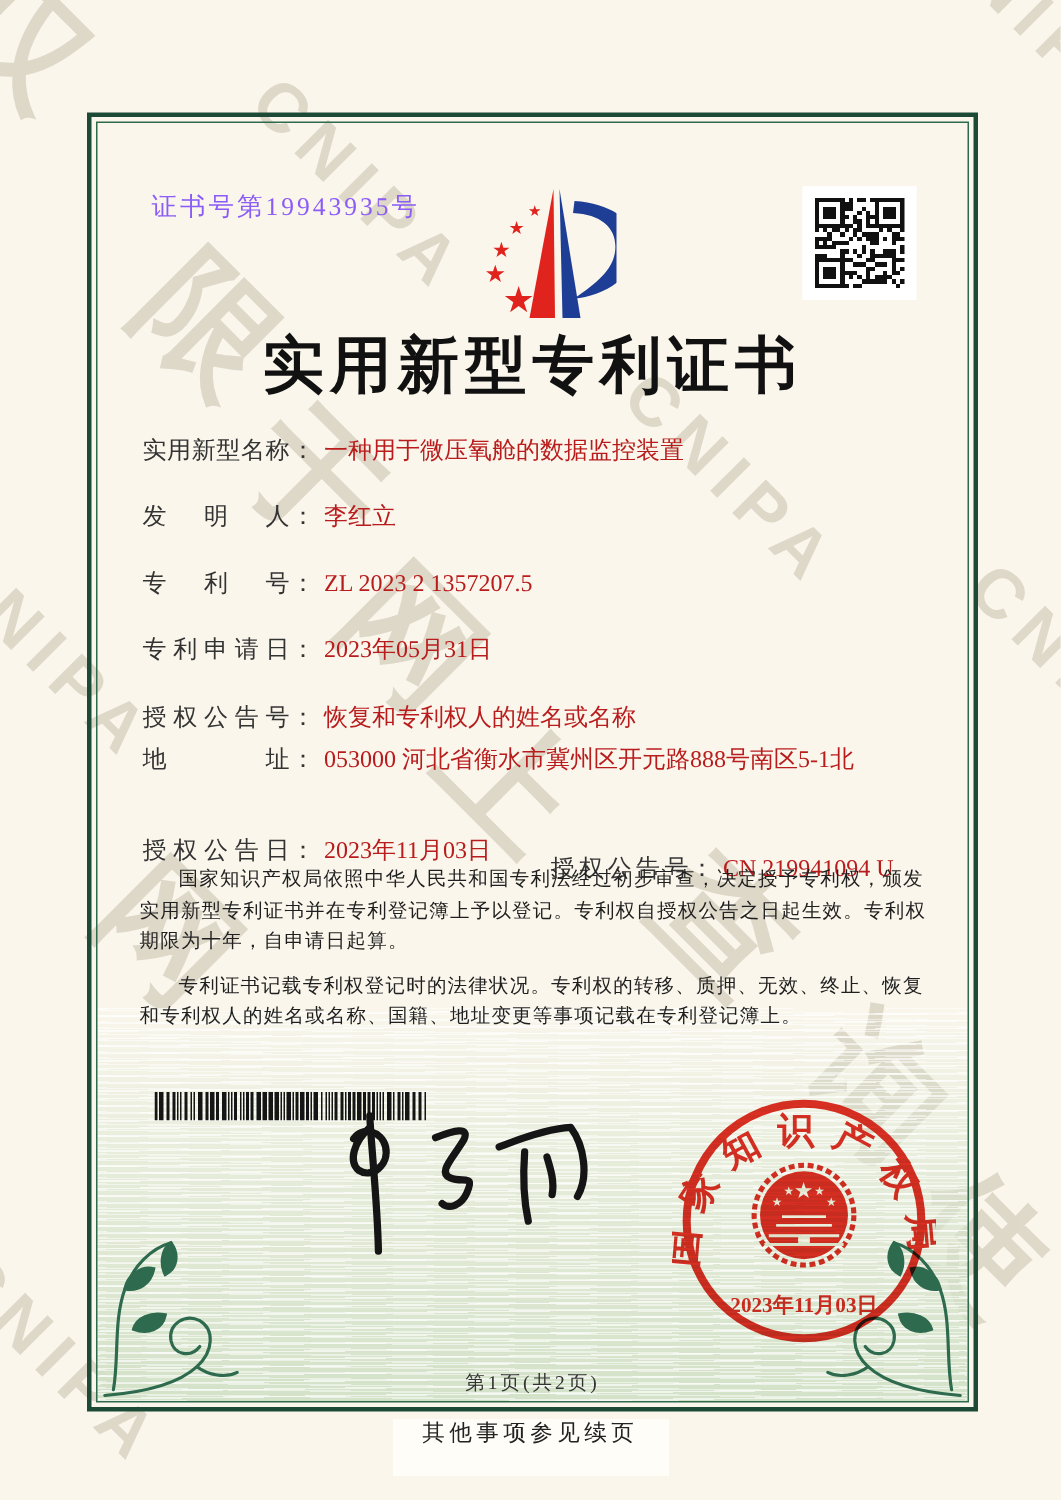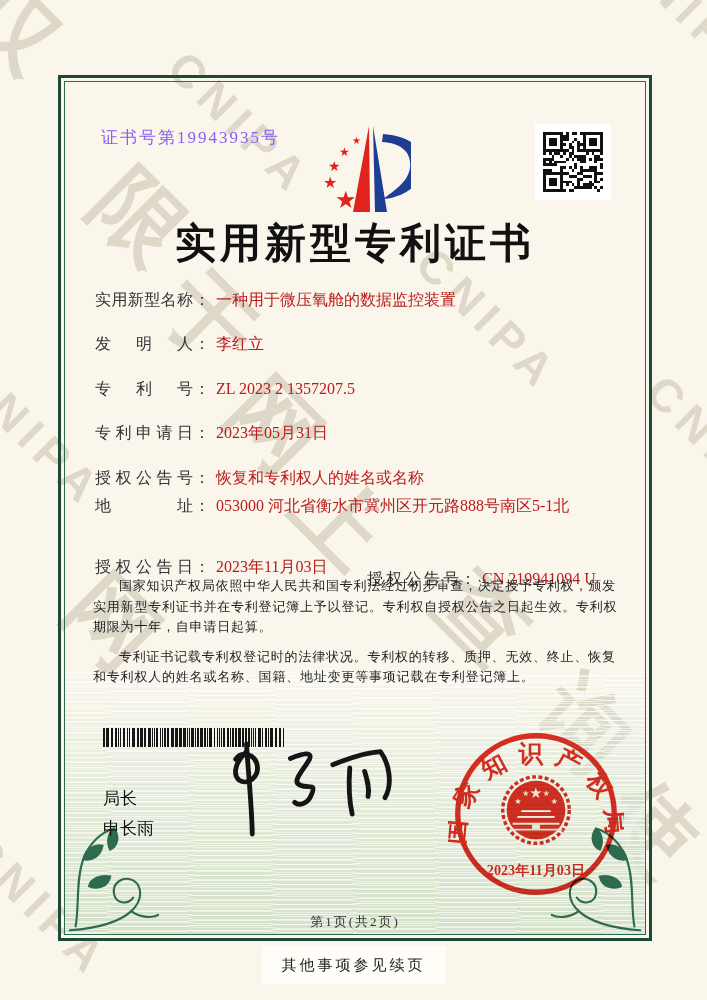--- a/index.html
+++ b/index.html
@@ -80,21 +80,21 @@
   .sig-stroke{fill:none;stroke:#151515;stroke-width:4.6;stroke-linecap:round;stroke-linejoin:round;}
 
   
   .seal{position:absolute;left:387px;top:648px;width:176px;height:176px;z-index:6;opacity:.95;mix-blend-mode:multiply;}
 
   .page-num{position:absolute;left:0;right:0;top:835px;text-align:center;font-size:13px;letter-spacing:2px;color:#333;z-index:5;}
 
   
   .cont-box{
     position:absolute;left:50%;transform:translateX(-50%);top:946px;width:184px;height:38px;
-    background:#fffdf8;z-index:3;display:flex;align-items:center;justify-content:center;
+    background:#fffdf8;z-index:3;display:flex;justify-content:center;
   }
   .cont-box span{font-size:15px;letter-spacing:3px;color:#222;}
 
   .star{font-family:"DejaVu Sans",sans-serif;}
 </style>
 </head>
 <body>
 
 <div class="page">
 
@@ -482,24 +482,20 @@
         <rect x="155" y="0" width="3" height="19" fill="#151515"></rect>
         <rect x="159" y="0" width="1" height="19" fill="#151515"></rect>
         <rect x="162" y="0" width="2" height="19" fill="#151515"></rect>
         <rect x="165" y="0" width="1" height="19" fill="#151515"></rect>
         <rect x="167" y="0" width="3" height="19" fill="#151515"></rect>
         <rect x="172" y="0" width="2" height="19" fill="#151515"></rect>
         <rect x="176" y="0" width="2" height="19" fill="#151515"></rect>
         <rect x="180" y="0" width="1" height="19" fill="#151515"></rect>
       </svg>
 
-    <div class="signer">
-      <div>局长</div>
-      <div>申长雨</div>
-    </div>
 
     <svg class="signature" viewBox="0 0 200 100">
       <g transform="rotate(-3 100 50)">
         <path class="sig-stroke" d="M54,16 C44,24 40,36 46,42 C54,48 66,40 64,28 C62,18 50,14 44,22"></path>
         <path class="sig-stroke" d="M55,8 C55,30 57,64 56,94"></path>
         <path class="sig-stroke" d="M96,24 C108,20 118,18 114,26 C106,38 96,46 104,50 C112,54 120,48 114,60 C110,68 102,70 98,66"></path>
         <path class="sig-stroke" d="M136,32 C154,26 172,22 182,22 C190,34 192,54 184,66"></path>
         <path class="sig-stroke" d="M152,36 C150,52 150,68 152,80"></path>
         <path class="sig-stroke" d="M166,40 C168,48 170,56 168,64"></path>
       </g>

